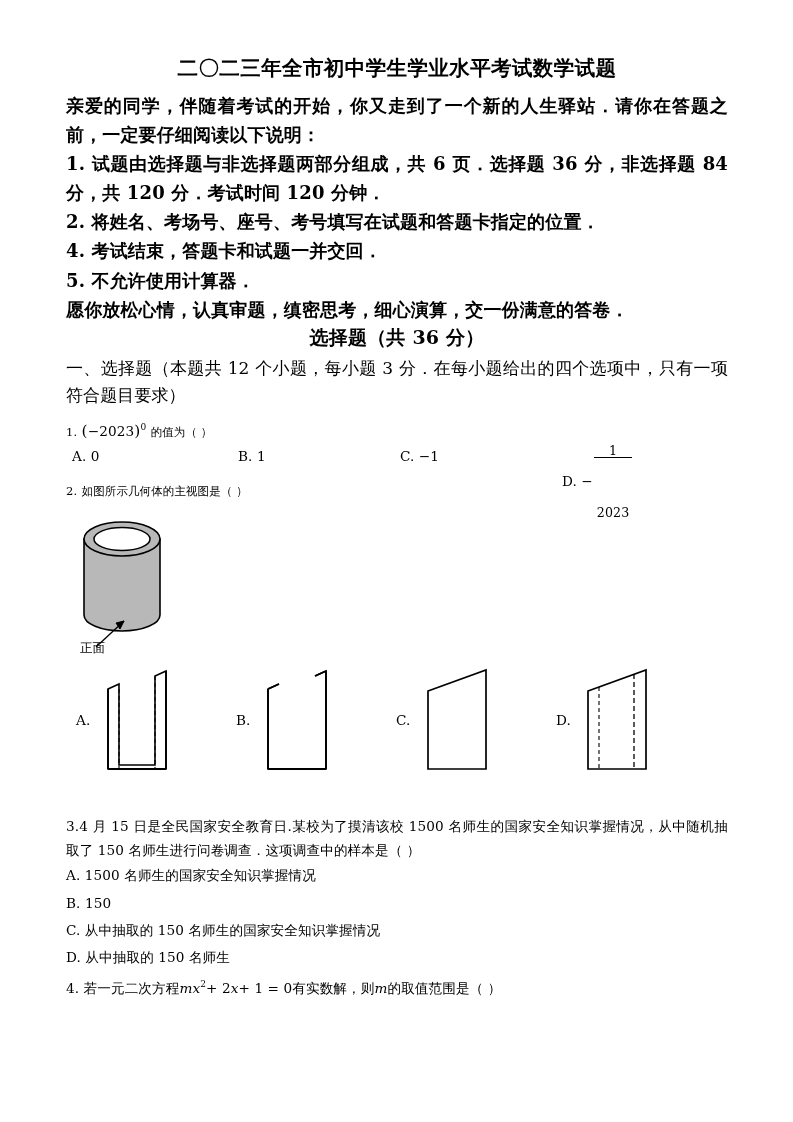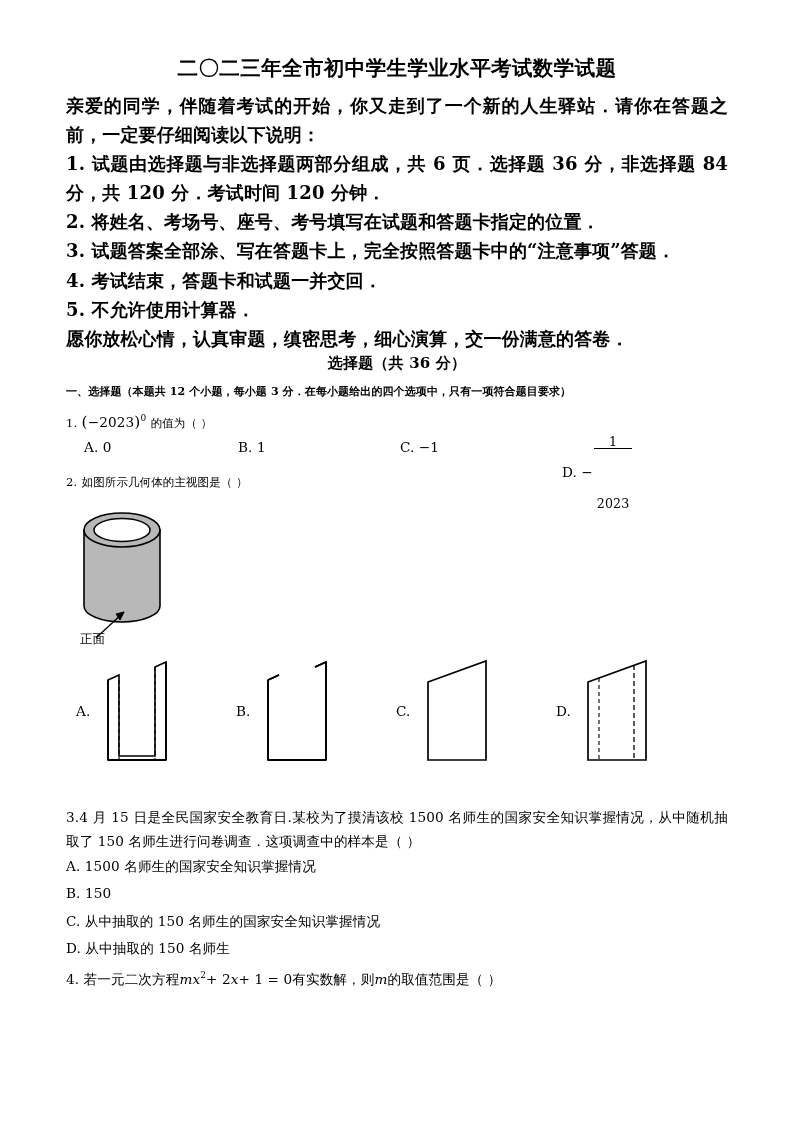--- a/index.html
+++ b/index.html
@@ -49,34 +49,34 @@
     text-align: justify;
   }
   .instructions p {
     margin: 0;
     padding: 0;
   }
 
   
   .section-heading {
     text-align: center;
-    font-size: 15px;
+    font-size: 19px;
     font-weight: bold;
     margin: 1px 0 3px 0;
     letter-spacing: 0.2px;
   }
 
   
   .part-directive {
-    font-size: 11px;
-    font-weight: bold;
+    font-size: 17px;
+    font-weight: normal;
     line-height: 1.62;
     letter-spacing: 0.1px;
     text-align: justify;
-    margin: 10px 0 8px 0;
+    margin: 4px 0 8px 0;
   }
 
   
   .question {
     font-size: 13.6px;
     line-height: 1.75;
     font-weight: normal;
     letter-spacing: 0.1px;
   }
   .q-stem {
@@ -132,21 +132,21 @@
   .opt-row {
     position: relative;
     height: 34px;
     font-size: 13.6px;
   }
   .opt {
     position: absolute;
     top: 0;
     white-space: nowrap;
   }
-  .opt-a { left: 18px; }
+  .opt-a { left: 6px; }
   .opt-b { left: 172px; }
   .opt-c { left: 334px; }
   .opt-d { left: 496px; }
 
   .opt-list { margin: 0; }
   .opt-line {
     font-size: 13.6px;
     line-height: 2.0;
     letter-spacing: 0.1px;
   }
@@ -194,21 +194,20 @@
 
 <div class="page">
   <div class="content">
 
     <h1 class="doc-title">二〇二三年全市初中学生学业水平考试数学试题</h1>
 
     <div class="instructions">
       <p>亲爱的同学，伴随着考试的开始，你又走到了一个新的人生驿站．请你在答题之前，一定要仔细阅读以下说明：</p>
       <p>1. 试题由选择题与非选择题两部分组成，共 6 页．选择题 36 分，非选择题 84 分，共 120 分．考试时间 120 分钟．</p>
       <p>2. 将姓名、考场号、座号、考号填写在试题和答题卡指定的位置．</p>
-      <p>3. 试题答案全部涂、写在答题卡上，完全按照答题卡中的“注意事项”答题．</p>
       <p>4. 考试结束，答题卡和试题一并交回．</p>
       <p>5. 不允许使用计算器．</p>
       <p>愿你放松心情，认真审题，缜密思考，细心演算，交一份满意的答卷．</p>
     </div>
 
     <div class="section-heading">选择题（共 36 分）</div>
 
     <div class="part-directive">一、选择题（本题共 12 个小题，每小题 3 分．在每小题给出的四个选项中，只有一项符合题目要求）</div>
 
     <div class="question">

